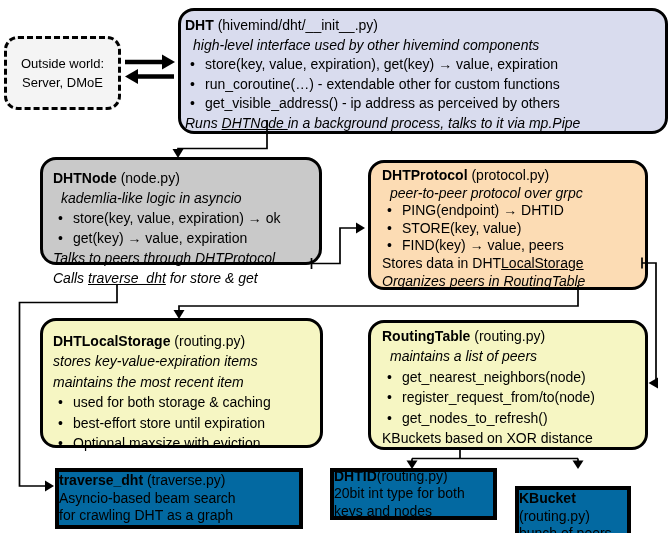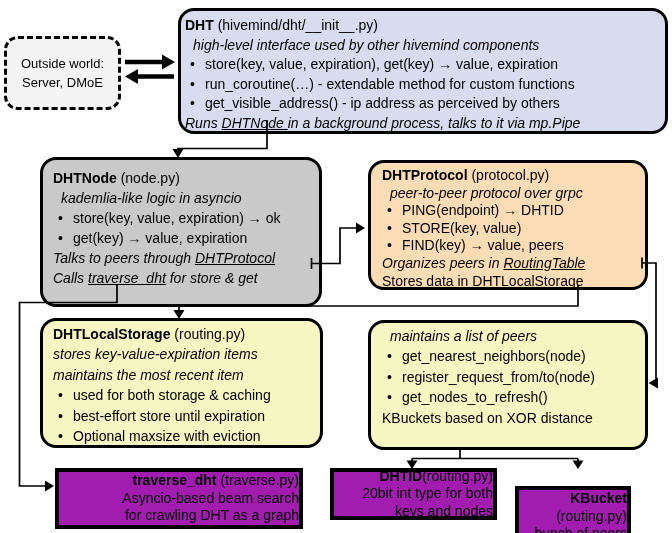--- a/index.html
+++ b/index.html
@@ -11,32 +11,32 @@
   .row{white-space:nowrap;}
   .bt{font-weight:bold;}
   .it{font-style:italic;}
   .u{text-decoration:underline;}
   .ind{padding-left:8px;}
   .b-row{display:flex;white-space:nowrap;}
   .dot{flex:0 0 20px;padding-left:5px;box-sizing:border-box;}
 
   .dht{left:178px;top:8px;width:490px;height:126px;background:#d9dcee;
        padding:5px 8px 0 4px;line-height:19.5px;}
-  .node{left:40px;top:157px;width:282px;height:150px;background:#c9c9c9;
+  .node{left:40px;top:157px;width:282px;height:108px;background:#c9c9c9;
        padding:8px 6px 0 10px;line-height:20px;}
   .proto{left:368px;top:160px;width:280px;height:130px;background:#fcdcb4;
        padding:4px 6px 16px 11px;line-height:17.6px;border-radius:16px;}
   .storage{left:40px;top:318px;width:283px;height:130px;background:#f6f6c3;
-       padding:3px 6px 0 10px;line-height:20.4px;}
+       padding:10px 6px 0 10px;line-height:20.4px;}
   .routing{left:368px;top:320px;width:280px;height:130px;background:#f6f6c3;
        padding:3px 6px 0 11px;line-height:20.4px;}
 
   .bluebox{position:absolute;box-sizing:border-box;border:4px solid #000;
-       border-radius:0;background:#a21caf;font-size:14px;line-height:17.4px;
-       text-align:right;z-index:1;display:flex;flex-direction:column;justify-content:center;}
+       border-radius:0;background:#0369a1;font-size:14px;line-height:17.4px;
+       text-align:left;z-index:1;display:flex;flex-direction:column;justify-content:center;}
   .traverse{left:55px;top:468px;width:248px;height:61px;}
   .dhtid{left:330px;top:468px;width:167px;height:52px;}
   .kbucket{left:515px;top:486px;width:116px;height:61px;}
 
   .outside{position:absolute;left:4px;top:36px;width:117px;height:74px;
        box-sizing:border-box;border:3px dashed #000;border-radius:14px;
        background:#f4f4f4;display:flex;flex-direction:column;justify-content:center;
        text-align:center;font-size:13px;line-height:19px;z-index:1;}
 
   #wires{position:absolute;left:0;top:0;z-index:5;pointer-events:none;}
@@ -56,21 +56,21 @@
 
   <div class="box dht">
     <div class="row"><span class="bt">DHT</span><span> (hivemind/dht/__init__.py)</span></div>
     <div class="row it ind">high-level interface used by other hivemind components</div>
     <div class="b-row">
         <span class="dot">•</span>
         <span>store(key, value, expiration), get(key) → value, expiration</span>
       </div>
     <div class="b-row">
         <span class="dot">•</span>
-        <span>run_coroutine(…) - extendable method for custom functions</span>
+        <span>run_coroutine(…) - extendable other for custom functions</span>
       </div>
     <div class="b-row">
         <span class="dot">•</span>
         <span>get_visible_address() - ip address as perceived by others</span>
       </div>
     <div class="row it"><span>Runs </span><span class="u">DHTNode </span><span>in a background process, talks to it via mp.Pipe</span></div>
   </div>
 
   <div class="box node">
     <div class="row"><span class="bt">DHTNode</span><span> (node.py)</span></div>
@@ -95,22 +95,22 @@
         <span>PING(endpoint) → DHTID</span>
       </div>
     <div class="b-row">
         <span class="dot">•</span>
         <span>STORE(key, value)</span>
       </div>
     <div class="b-row">
         <span class="dot">•</span>
         <span>FIND(key) → value, peers</span>
       </div>
+    <div class="row"><span>Stores data in DHT</span><span class="u">LocalStorage</span></div>
     <div class="row it"><span>Organizes peers in </span><span class="u">RoutingTable</span></div>
-    <div class="row"><span>Stores data in DHT</span><span class="u">LocalStorage</span></div>
   </div>
 
   <div class="box storage">
     <div class="row"><span class="bt">DHTLocalStorage</span><span> (routing.py)</span></div>
     <div class="row it">stores key-value-expiration items</div>
     <div class="row it">maintains the most recent item</div>
     <div class="b-row">
         <span class="dot">•</span>
         <span>used for both storage &amp; caching</span>
       </div>
@@ -118,20 +118,21 @@
         <span class="dot">•</span>
         <span>best-effort store until expiration</span>
       </div>
     <div class="b-row">
         <span class="dot">•</span>
         <span>Optional maxsize with eviction</span>
       </div>
   </div>
 
   <div class="box routing">
+    <div class="row"><span class="bt">RoutingTable</span><span> (routing.py)</span></div>
     <div class="row it ind">maintains a list of peers</div>
     <div class="b-row">
         <span class="dot">•</span>
         <span>get_nearest_neighbors(node)</span>
       </div>
     <div class="b-row">
         <span class="dot">•</span>
         <span>register_request_from/to(node)</span>
       </div>
     <div class="b-row">

